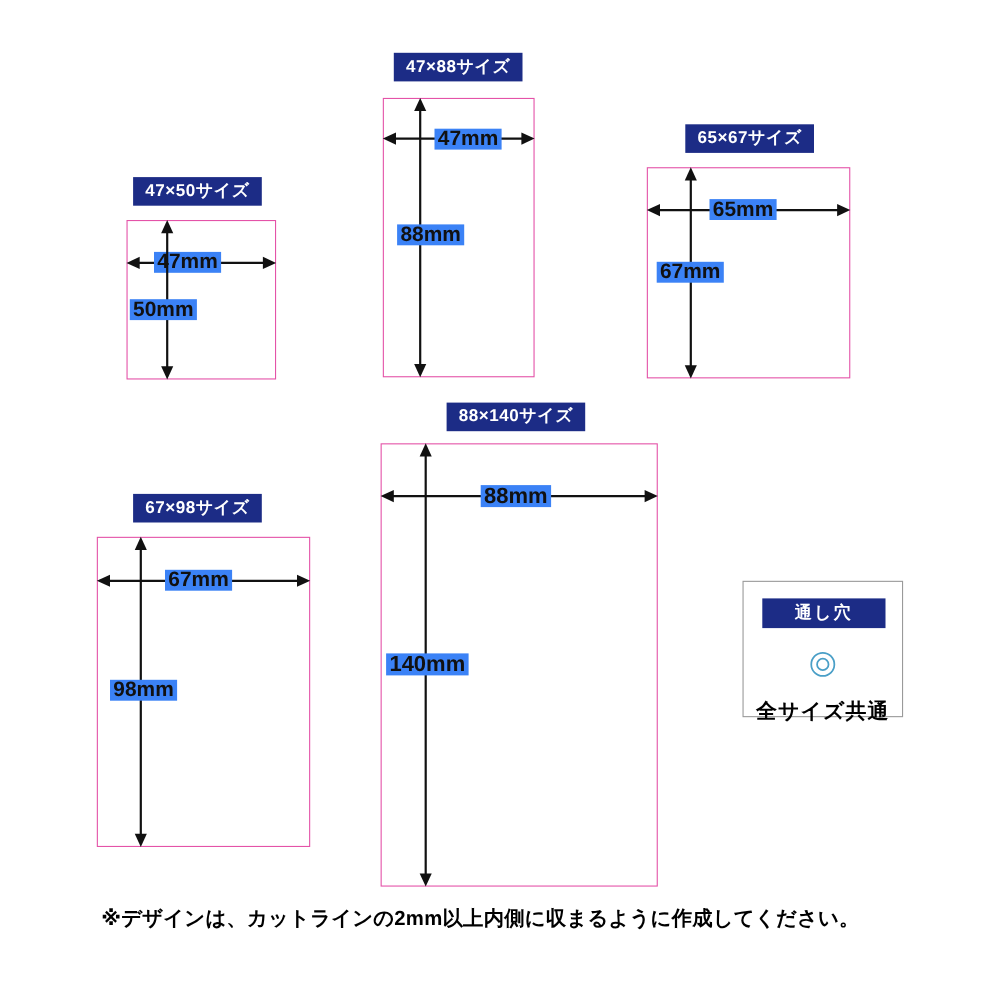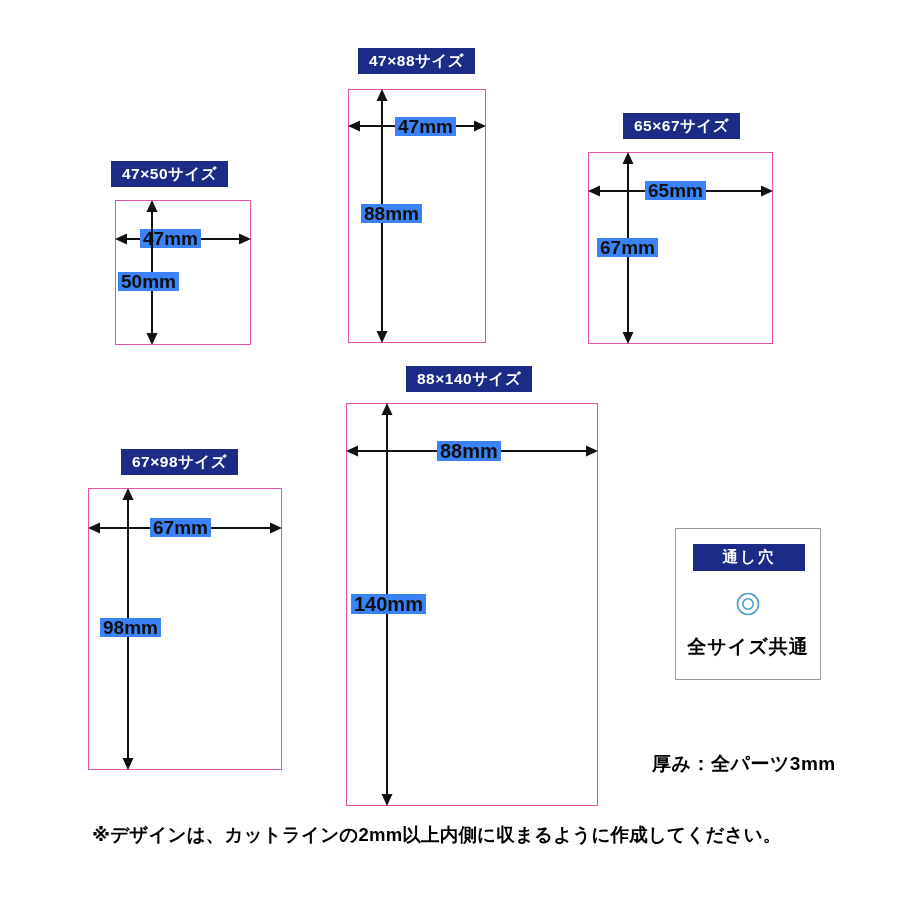--- a/index.html
+++ b/index.html
@@ -75,21 +75,21 @@
     line-height: 1;
   }
   .dim-label.big { font-size: 20px; }
 
   
   .hole-panel {
     position: absolute;
     left: 675px;
     top: 528px;
     width: 146px;
-    height: 152px;
+    height: 124px;
     border: 1.5px solid #9a9a9a;
     background: #ffffff;
     box-sizing: border-box;
   }
   .hole-header {
     position: absolute;
     left: 17px;
     top: 15px;
     width: 112px;
     height: 27px;
@@ -145,21 +145,21 @@
     white-space: nowrap;
   }
   .footer-notes div { white-space: nowrap; }
 </style>
 </head>
 <body>
 
 <div class="stage">
 
 
-  <div class="size-badge" style="left:111px; top:161px;">47×50サイズ</div>
+  <div class="size-badge" style="left:121px; top:161px;">47×50サイズ</div>
 
   <div class="cut-rect" style="left:115px; top:200px; width:136px; height:145px;"></div>
 
   <div class="dim-h" style="left:115px; top:231px;">
     <svg width="136" height="16" viewBox="0 0 136 16">
       <line x1="8" y1="8" x2="128" y2="8" stroke="#111" stroke-width="2"></line>
       <polygon points="0,8 12,2.5 12,13.5" fill="#111"></polygon>
       <polygon points="136,8 124,2.5 124,13.5" fill="#111"></polygon>
     </svg>
   </div>
@@ -266,19 +266,18 @@
     <div class="hole-header">通し穴</div>
     <div class="hole-icon">
       <svg width="26" height="26" viewBox="0 0 26 26">
         <circle cx="13" cy="13" r="10.5" fill="none" stroke="#4a9fc7" stroke-width="1.6"></circle>
         <circle cx="13" cy="13" r="5.2" fill="none" stroke="#4a9fc7" stroke-width="1.6"></circle>
       </svg>
     </div>
     <div class="hole-caption">全サイズ共通</div>
   </div>
 
-  <div class="thickness-note">厚み：全パーツ3mm</div>
 
   <div class="footer-notes">
     <div>※デザインは、カットラインの2mm以上内側に収まるように作成してください。</div>
   </div>
 
 </div>
 
 </body></html>

